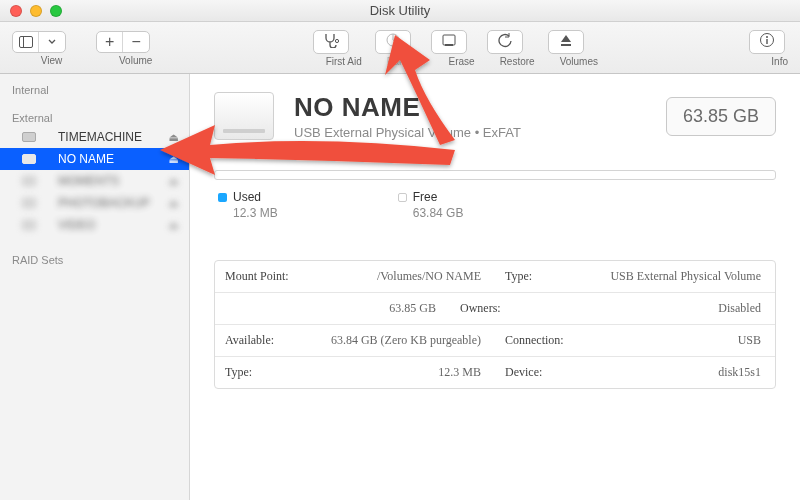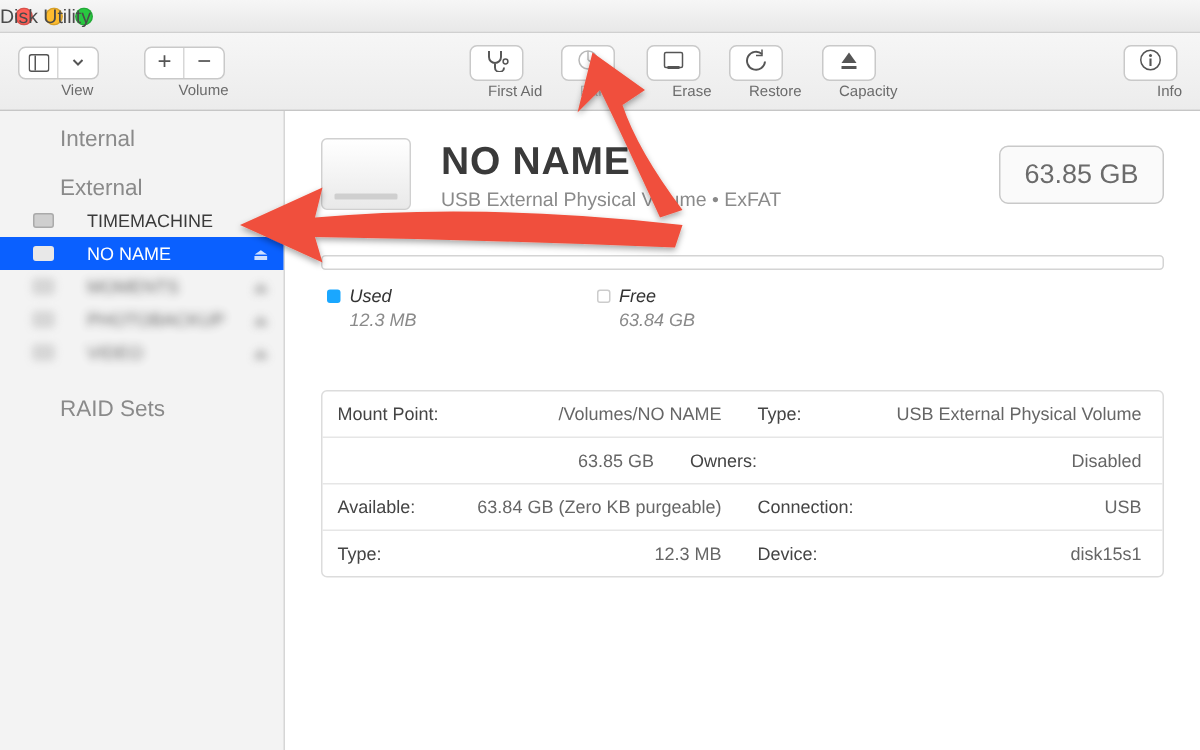--- a/index.html
+++ b/index.html
@@ -1,60 +1,60 @@
 <!DOCTYPE html>
 <html><head>
 <meta charset="utf-8">
 <style>
   * { box-sizing: border-box; margin: 0; padding: 0; font-family: -apple-system, "Helvetica Neue", Arial, sans-serif; }
   body { width: 800px; height: 500px; overflow: hidden; background: #fff; position: relative; }
   .titlebar { height: 22px; background: linear-gradient(#f6f6f6,#e8e8e8); border-bottom: 1px solid #d0d0d0; display: flex; align-items: center; position: relative; }
   .traffic { display: flex; gap: 8px; margin-left: 10px; }
   .tl { width: 12px; height: 12px; border-radius: 50%; border: 0.5px solid rgba(0,0,0,.15); }
   .tl.red { background:#ff5f57; } .tl.yel { background:#febc2e; } .tl.grn { background:#28c840; }
-  .wintitle { position:absolute; left:0; right:0; text-align:left; font-size:13px; color:#4a4a4a; }
+  .wintitle { position:absolute; left:0; right:0; text-align:center; font-size:13px; color:#4a4a4a; }
   .toolbar { height: 52px; background: linear-gradient(#f6f6f6,#ececec); border-bottom:1px solid #c6c6c6; display:flex; align-items:center; padding: 4px 12px 2px 12px; }
   .tb-group { display:flex; flex-direction:column; align-items:center; gap:2px; }
   .seg { display:flex; background:#fff; border:1px solid #c9c9c9; border-radius:5px; overflow:hidden; height:22px; }
   .seg-btn { width:26px; display:flex; align-items:center; justify-content:center; border-right:1px solid #d7d7d7; color:#555; }
   .seg-btn:last-child { border-right:none; }
   .tb-label { font-size:10px; color:#6b6b6b;margin-left:25px; }
   .tb-spacer { flex:1; }
   .tb-buttons { display:flex; }
   .tb-btn { display:flex; flex-direction:column; align-items:center; gap:2px; }
   .tb-btn .iconwrap { width:36px; height:24px; background:#fff; border:1px solid #c9c9c9; border-radius:5px; display:flex; align-items:center; justify-content:center; color:#555; }
   .tb-btn.disabled .iconwrap { color:#b8b8b8; }
   .tb-btn.disabled .tb-label { color:#b8b8b8; }
   .content { display:flex; height: calc(500px - 22px - 52px); }
   .sidebar { width:190px; background:#f3f3f3; border-right:1px solid #d6d6d6; padding-top:6px; font-size:12px; color:#6e6e6e; }
-  .sb-section { padding:4px 12px 2px 12px; font-size:15px; color:#8a8a8a;margin-left:28px; }
+  .sb-section { padding:4px 12px 2px 12px; font-size:11px; color:#8a8a8a; }
   .sb-item { display:flex; align-items:center; height:22px; padding:0 10px 0 22px; color:#3a3a3a; gap:22px; position:relative; }
   .sb-item .disk-ic { width:14px; height:10px; background:#cfcfcf; border:1px solid #aaa; border-radius:2px; }
   .sb-item .eject { position:absolute; right:10px; color:#8c8c8c; font-size:11px; }
   .sb-item.selected { background:#0a60ff; color:#fff; }
   .sb-item.selected .disk-ic { background:#e8e8e8; border-color:#e8e8e8; }
   .sb-item.selected .eject { color:#cfe0ff; }
   .sb-blur { filter: blur(3px); opacity:.75; }
   .main { flex:1; padding:18px 24px 10px 24px; color:#444; overflow:hidden; }
   .hero { display:flex; align-items:center; gap:20px; margin-bottom:30px; }
   .hero-icon { width:60px; height:48px; background:linear-gradient(#fff,#e9e9e9); border:1px solid #d0d0d0; border-radius:4px; position:relative; }
   .hero-icon::after { content:""; position:absolute; left:8px; right:8px; bottom:6px; height:4px; background:#cfcfcf; border-radius:1px; }
   .hero-text h1 { font-size:26px; font-weight:700; color:#3a3a3a; letter-spacing:.5px; }
   .hero-text .sub { font-size:13px; color:#8a8a8a; margin-top:2px; }
   .size-pill { margin-left:auto; border:1px solid #c9c9c9; border-radius:6px; padding:8px 16px; font-size:18px; color:#6b6b6b; background:#fafafa; }
   .usage-bar { height:10px; border:1px solid #d4d4d4; border-radius:3px; background:#fff; margin-bottom:8px; }
-  .legend { display:flex; gap:120px; padding:2px 4px 0 4px;font-style:italic; }
+  .legend { display:flex; gap:120px; padding:2px 4px 0 4px; }
   .leg { font-size:12px; }
   .leg .dot { display:inline-block; width:9px; height:9px; border-radius:2px; margin-right:6px; vertical-align:middle; }
   .leg .lab { color:#333; }
   .leg .val { display:block; color:#8a8a8a; font-size:12px; margin-left:15px; margin-top:2px; }
   .details { margin-top:40px; border:1px solid #dcdcdc; border-radius:4px; }
   .drow { display:flex; font-size:12px; }
   .drow + .drow { border-top:1px solid #e6e6e6; }
-  .dcell { padding:8px 10px; }
+  .dcell { padding:8px 10px;font-family:Liberation Serif, serif; }
   .dk { width:90px; color:#444; }
   .dv { flex:1; text-align:right; color:#666; padding-right:14px; }
   .arrow-overlay { position:absolute; left:0; top:0; pointer-events:none; }
 </style>
 </head>
 <body>
 
 <div class="titlebar">
   <div class="traffic">
     <div class="tl red"></div>
@@ -135,21 +135,21 @@
         </div>
       <span class="tb-label">Restore</span>
     </div>
     <div class="tb-btn">
       <div class="iconwrap">
           <span><svg width="14" height="14" viewBox="0 0 14 14">
               <path d="M7 2 L12 9 L2 9 Z" fill="currentColor"></path>
               <rect x="2" y="11" width="10" height="2" fill="currentColor"></rect>
             </svg></span>
         </div>
-      <span class="tb-label">Capacity</span>
+      <span class="tb-label">Volumes</span>
     </div>
   </div>
 
   <div class="tb-spacer"></div>
 
   <div class="tb-btn">
     <div class="iconwrap">
         <span><svg width="16" height="16" viewBox="0 0 16 16">
             <circle cx="8" cy="8" r="6.5" fill="none" stroke="currentColor"></circle>
             <circle cx="8" cy="5" r="1" fill="currentColor"></circle>

